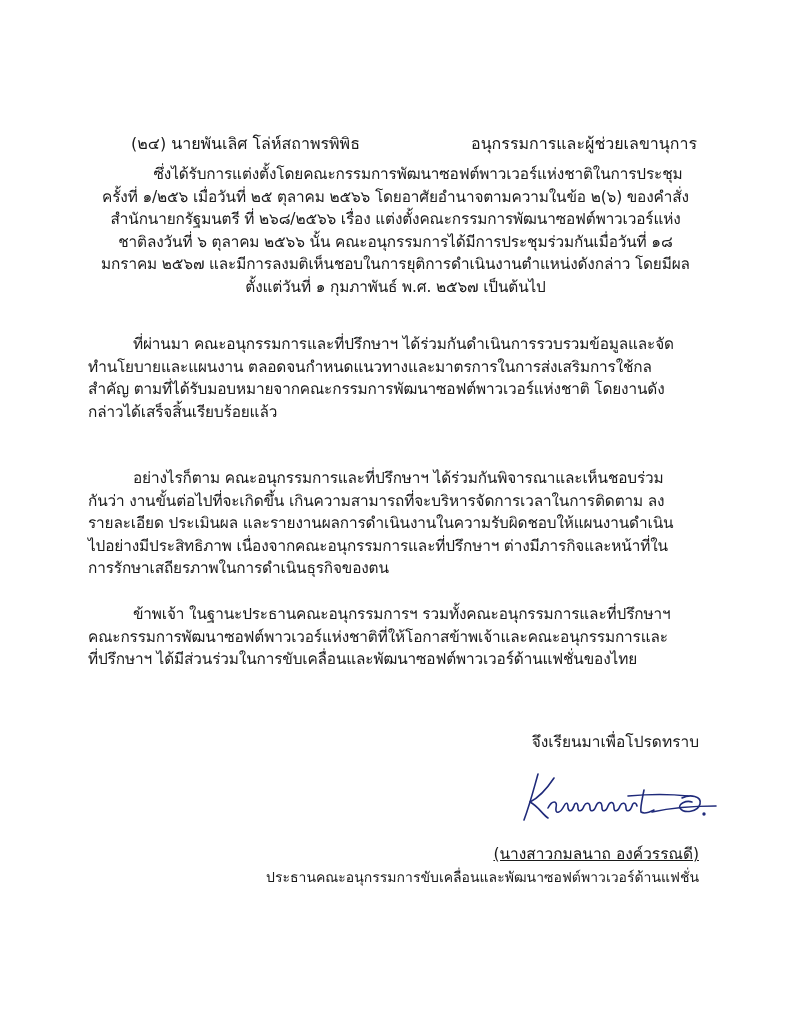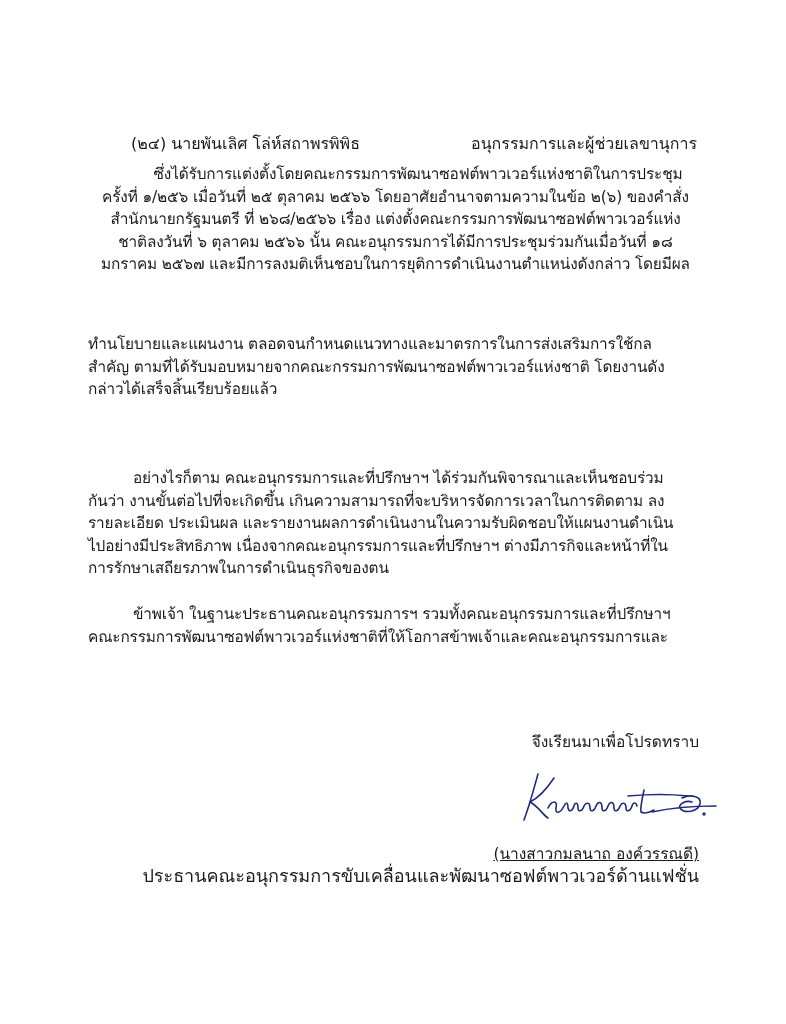--- a/index.html
+++ b/index.html
@@ -71,68 +71,70 @@
       right: 87px;
       font-size: 15.5px;
       line-height: 22px;
       white-space: nowrap;
       text-decoration: underline;
     }
     .signer-title {
       position: absolute;
       top: 826px;
       right: 87px;
-      font-size: 18px;
+      font-size: 14px;
       line-height: 22px;
       white-space: nowrap;
-      font-family: Liberation Mono, monospace;
     }
   </style>
 </head>
 <body>
 
 <div class="page">
 
   <div class="member-line">
     <span>(๒๔) นายพันเลิศ โล่ห์สถาพรพิพิธ</span>
     <span class="role">อนุกรรมการและผู้ช่วยเลขานุการ</span>
   </div>
 
   <div class="body-text" id="p1">
     <p class="para">
       <span class="line indent">ซึ่งได้รับการแต่งตั้งโดยคณะกรรมการพัฒนาซอฟต์พาวเวอร์แห่งชาติในการประชุม</span>
       <span class="line">ครั้งที่ ๑/๒๕๖ เมื่อวันที่ ๒๕ ตุลาคม ๒๕๖๖ โดยอาศัยอำนาจตามความในข้อ ๒(๖) ของคำสั่ง</span>
       <span class="line">สำนักนายกรัฐมนตรี ที่ ๒๖๘/๒๕๖๖ เรื่อง แต่งตั้งคณะกรรมการพัฒนาซอฟต์พาวเวอร์แห่ง</span>
       <span class="line">ชาติลงวันที่ ๖ ตุลาคม ๒๕๖๖ นั้น คณะอนุกรรมการได้มีการประชุมร่วมกันเมื่อวันที่ ๑๘</span>
       <span class="line">มกราคม ๒๕๖๗ และมีการลงมติเห็นชอบในการยุติการดำเนินงานตำแหน่งดังกล่าว โดยมีผล</span>
+      <span class="line">ตั้งแต่วันที่ ๑ กุมภาพันธ์ พ.ศ. ๒๕๖๗ เป็นต้นไป</span>
     </p>
   </div>
 
   <div class="body-text" id="p2">
     <p class="para">
+      <span class="line indent">ที่ผ่านมา คณะอนุกรรมการและที่ปรึกษาฯ ได้ร่วมกันดำเนินการรวบรวมข้อมูลและจัด</span>
       <span class="line">ทำนโยบายและแผนงาน ตลอดจนกำหนดแนวทางและมาตรการในการส่งเสริมการใช้กล</span>
       <span class="line">สำคัญ ตามที่ได้รับมอบหมายจากคณะกรรมการพัฒนาซอฟต์พาวเวอร์แห่งชาติ โดยงานดัง</span>
       <span class="line">กล่าวได้เสร็จสิ้นเรียบร้อยแล้ว</span>
     </p>
   </div>
 
   <div class="body-text" id="p3">
     <p class="para">
       <span class="line indent">อย่างไรก็ตาม คณะอนุกรรมการและที่ปรึกษาฯ ได้ร่วมกันพิจารณาและเห็นชอบร่วม</span>
       <span class="line">กันว่า งานขั้นต่อไปที่จะเกิดขึ้น เกินความสามารถที่จะบริหารจัดการเวลาในการติดตาม ลง</span>
       <span class="line">รายละเอียด ประเมินผล และรายงานผลการดำเนินงานในความรับผิดชอบให้แผนงานดำเนิน</span>
       <span class="line">ไปอย่างมีประสิทธิภาพ เนื่องจากคณะอนุกรรมการและที่ปรึกษาฯ ต่างมีภารกิจและหน้าที่ใน</span>
       <span class="line">การรักษาเสถียรภาพในการดำเนินธุรกิจของตน</span>
     </p>
   </div>
 
   <div class="body-text" id="p4">
     <p class="para">
       <span class="line indent">ข้าพเจ้า ในฐานะประธานคณะอนุกรรมการฯ รวมทั้งคณะอนุกรรมการและที่ปรึกษาฯ</span>
       <span class="line">คณะกรรมการพัฒนาซอฟต์พาวเวอร์แห่งชาติที่ให้โอกาสข้าพเจ้าและคณะอนุกรรมการและ</span>
+      <span class="line">ที่ปรึกษาฯ ได้มีส่วนร่วมในการขับเคลื่อนและพัฒนาซอฟต์พาวเวอร์ด้านแฟชั่นของไทย</span>
     </p>
   </div>
 
   <div class="closing">จึงเรียนมาเพื่อโปรดทราบ</div>
 
   <div class="signature">
     <svg width="200" height="60" viewBox="0 0 200 60" xmlns="http://www.w3.org/2000/svg">
       <g fill="none" stroke="#1f2a7a" stroke-width="1.6" stroke-linecap="round" stroke-linejoin="round">
 
         <path d="M18 6 C14 20 10 36 4 52"></path>

